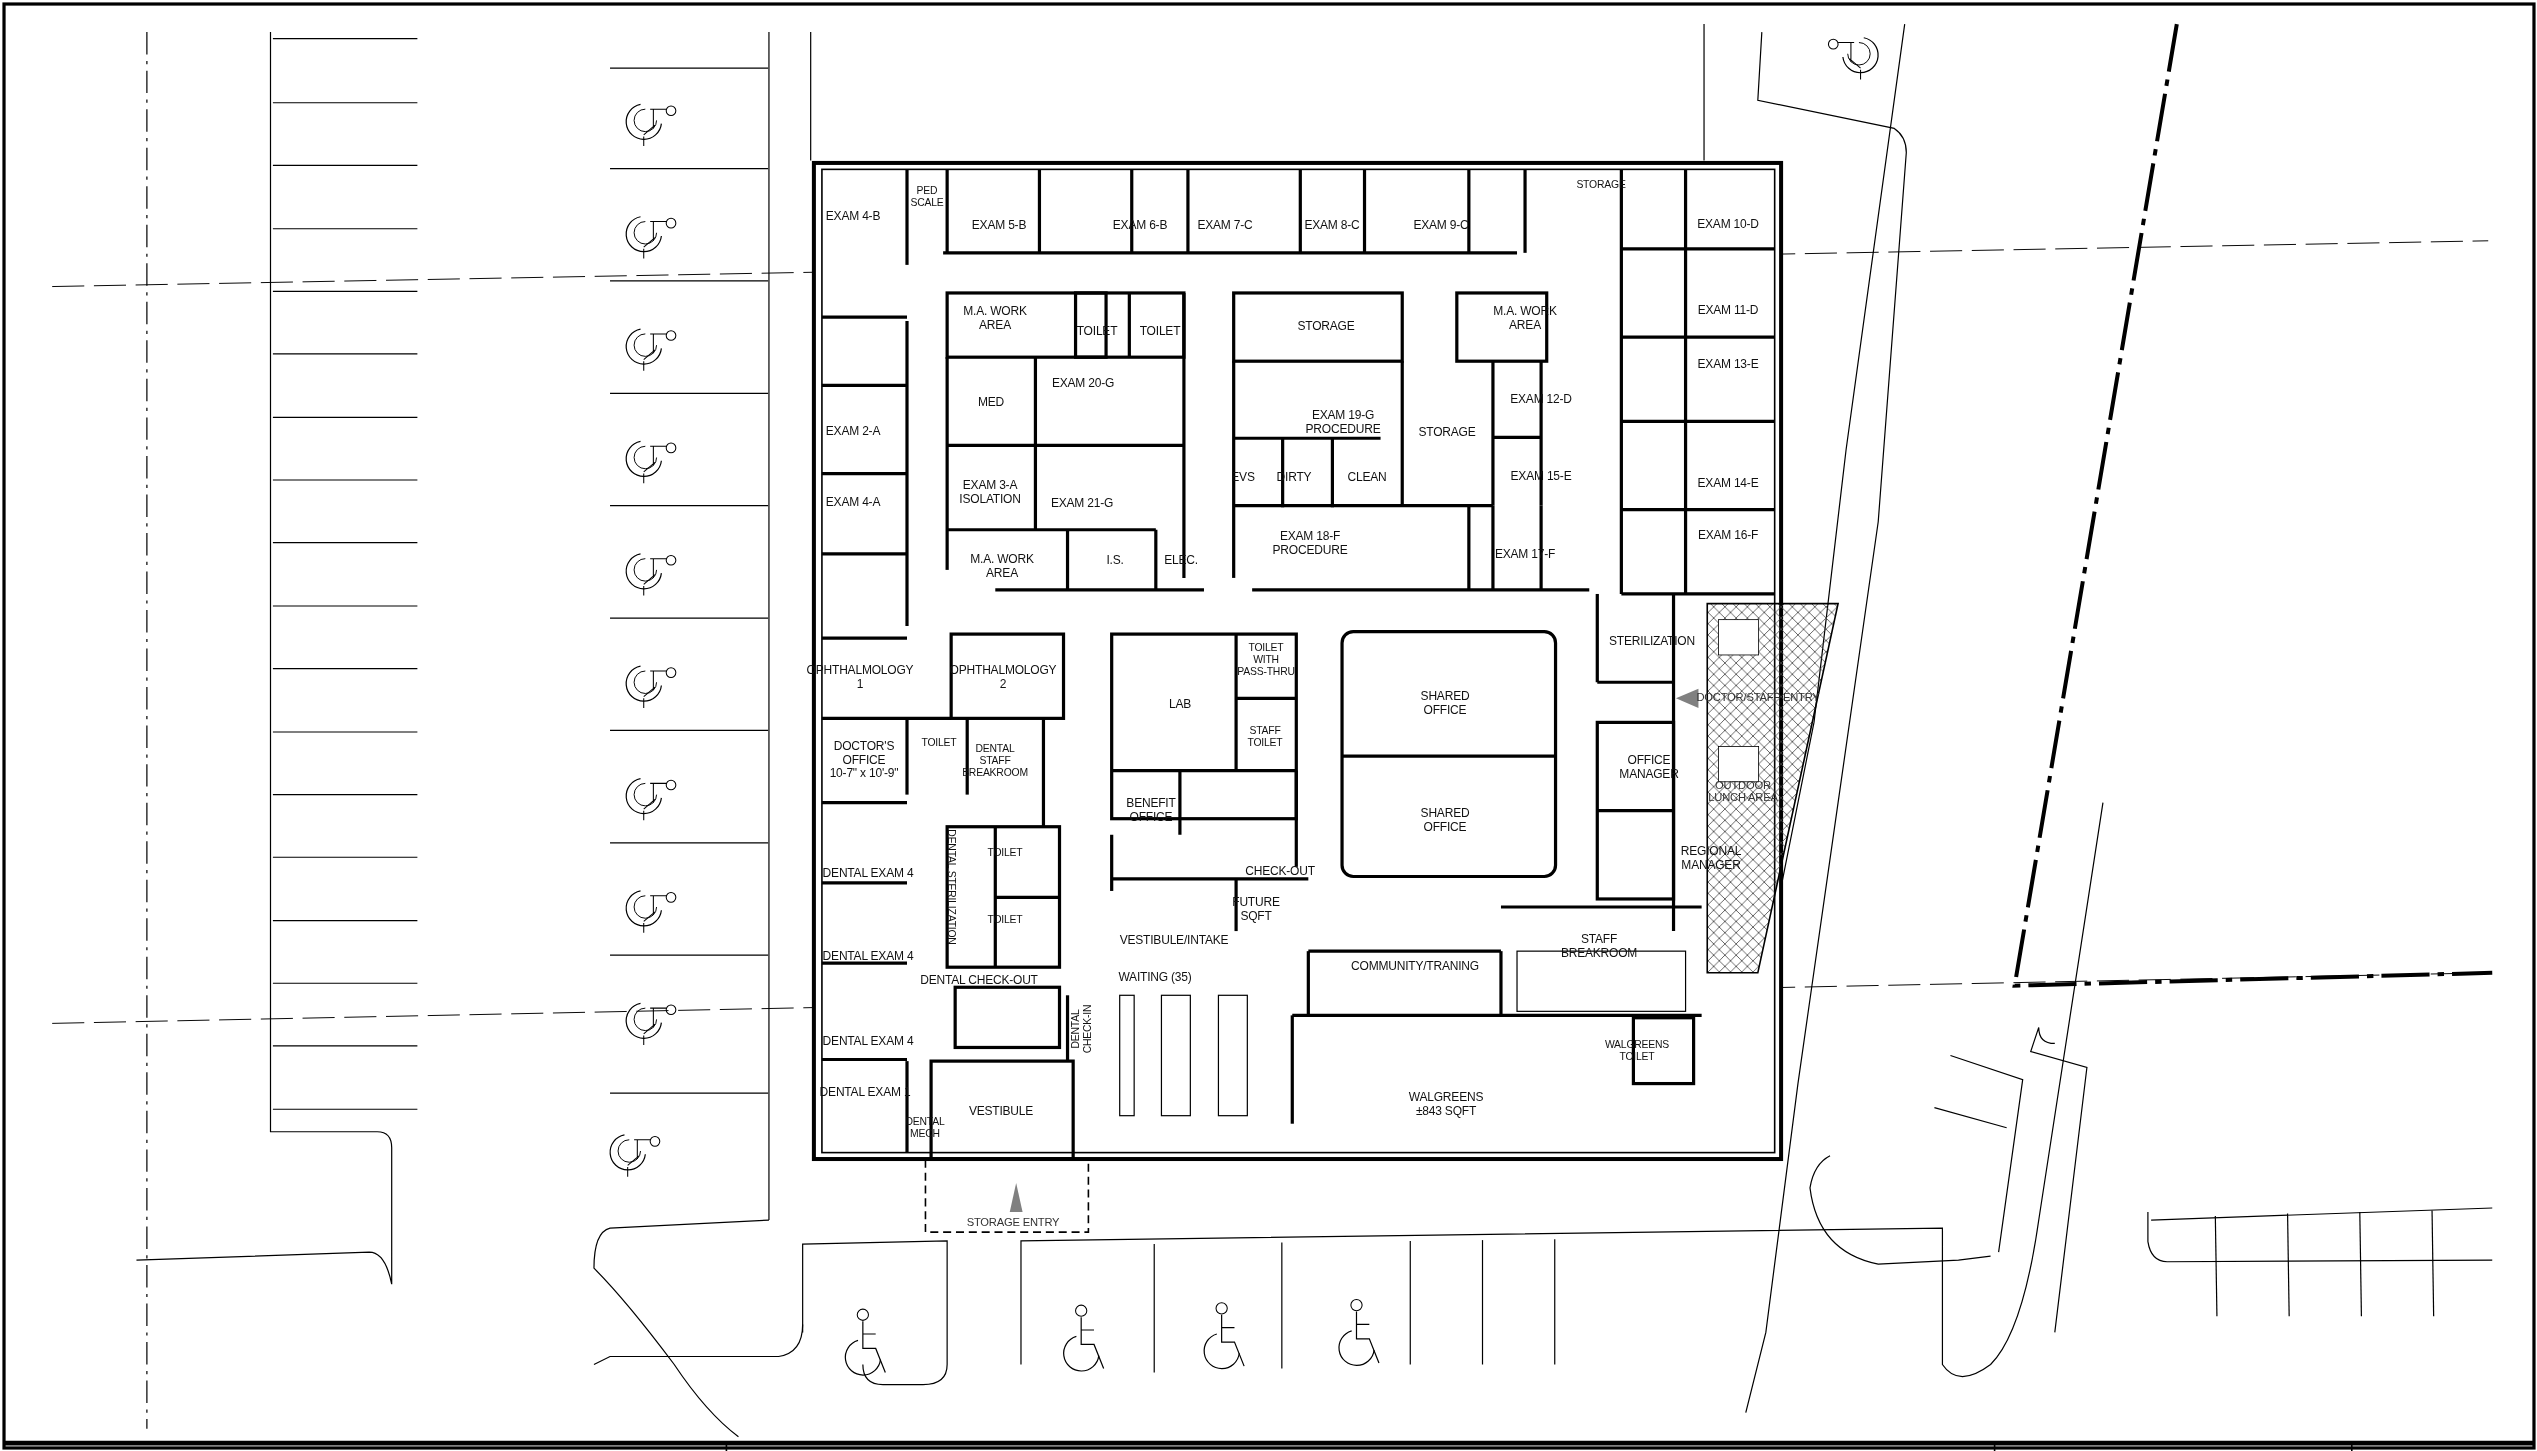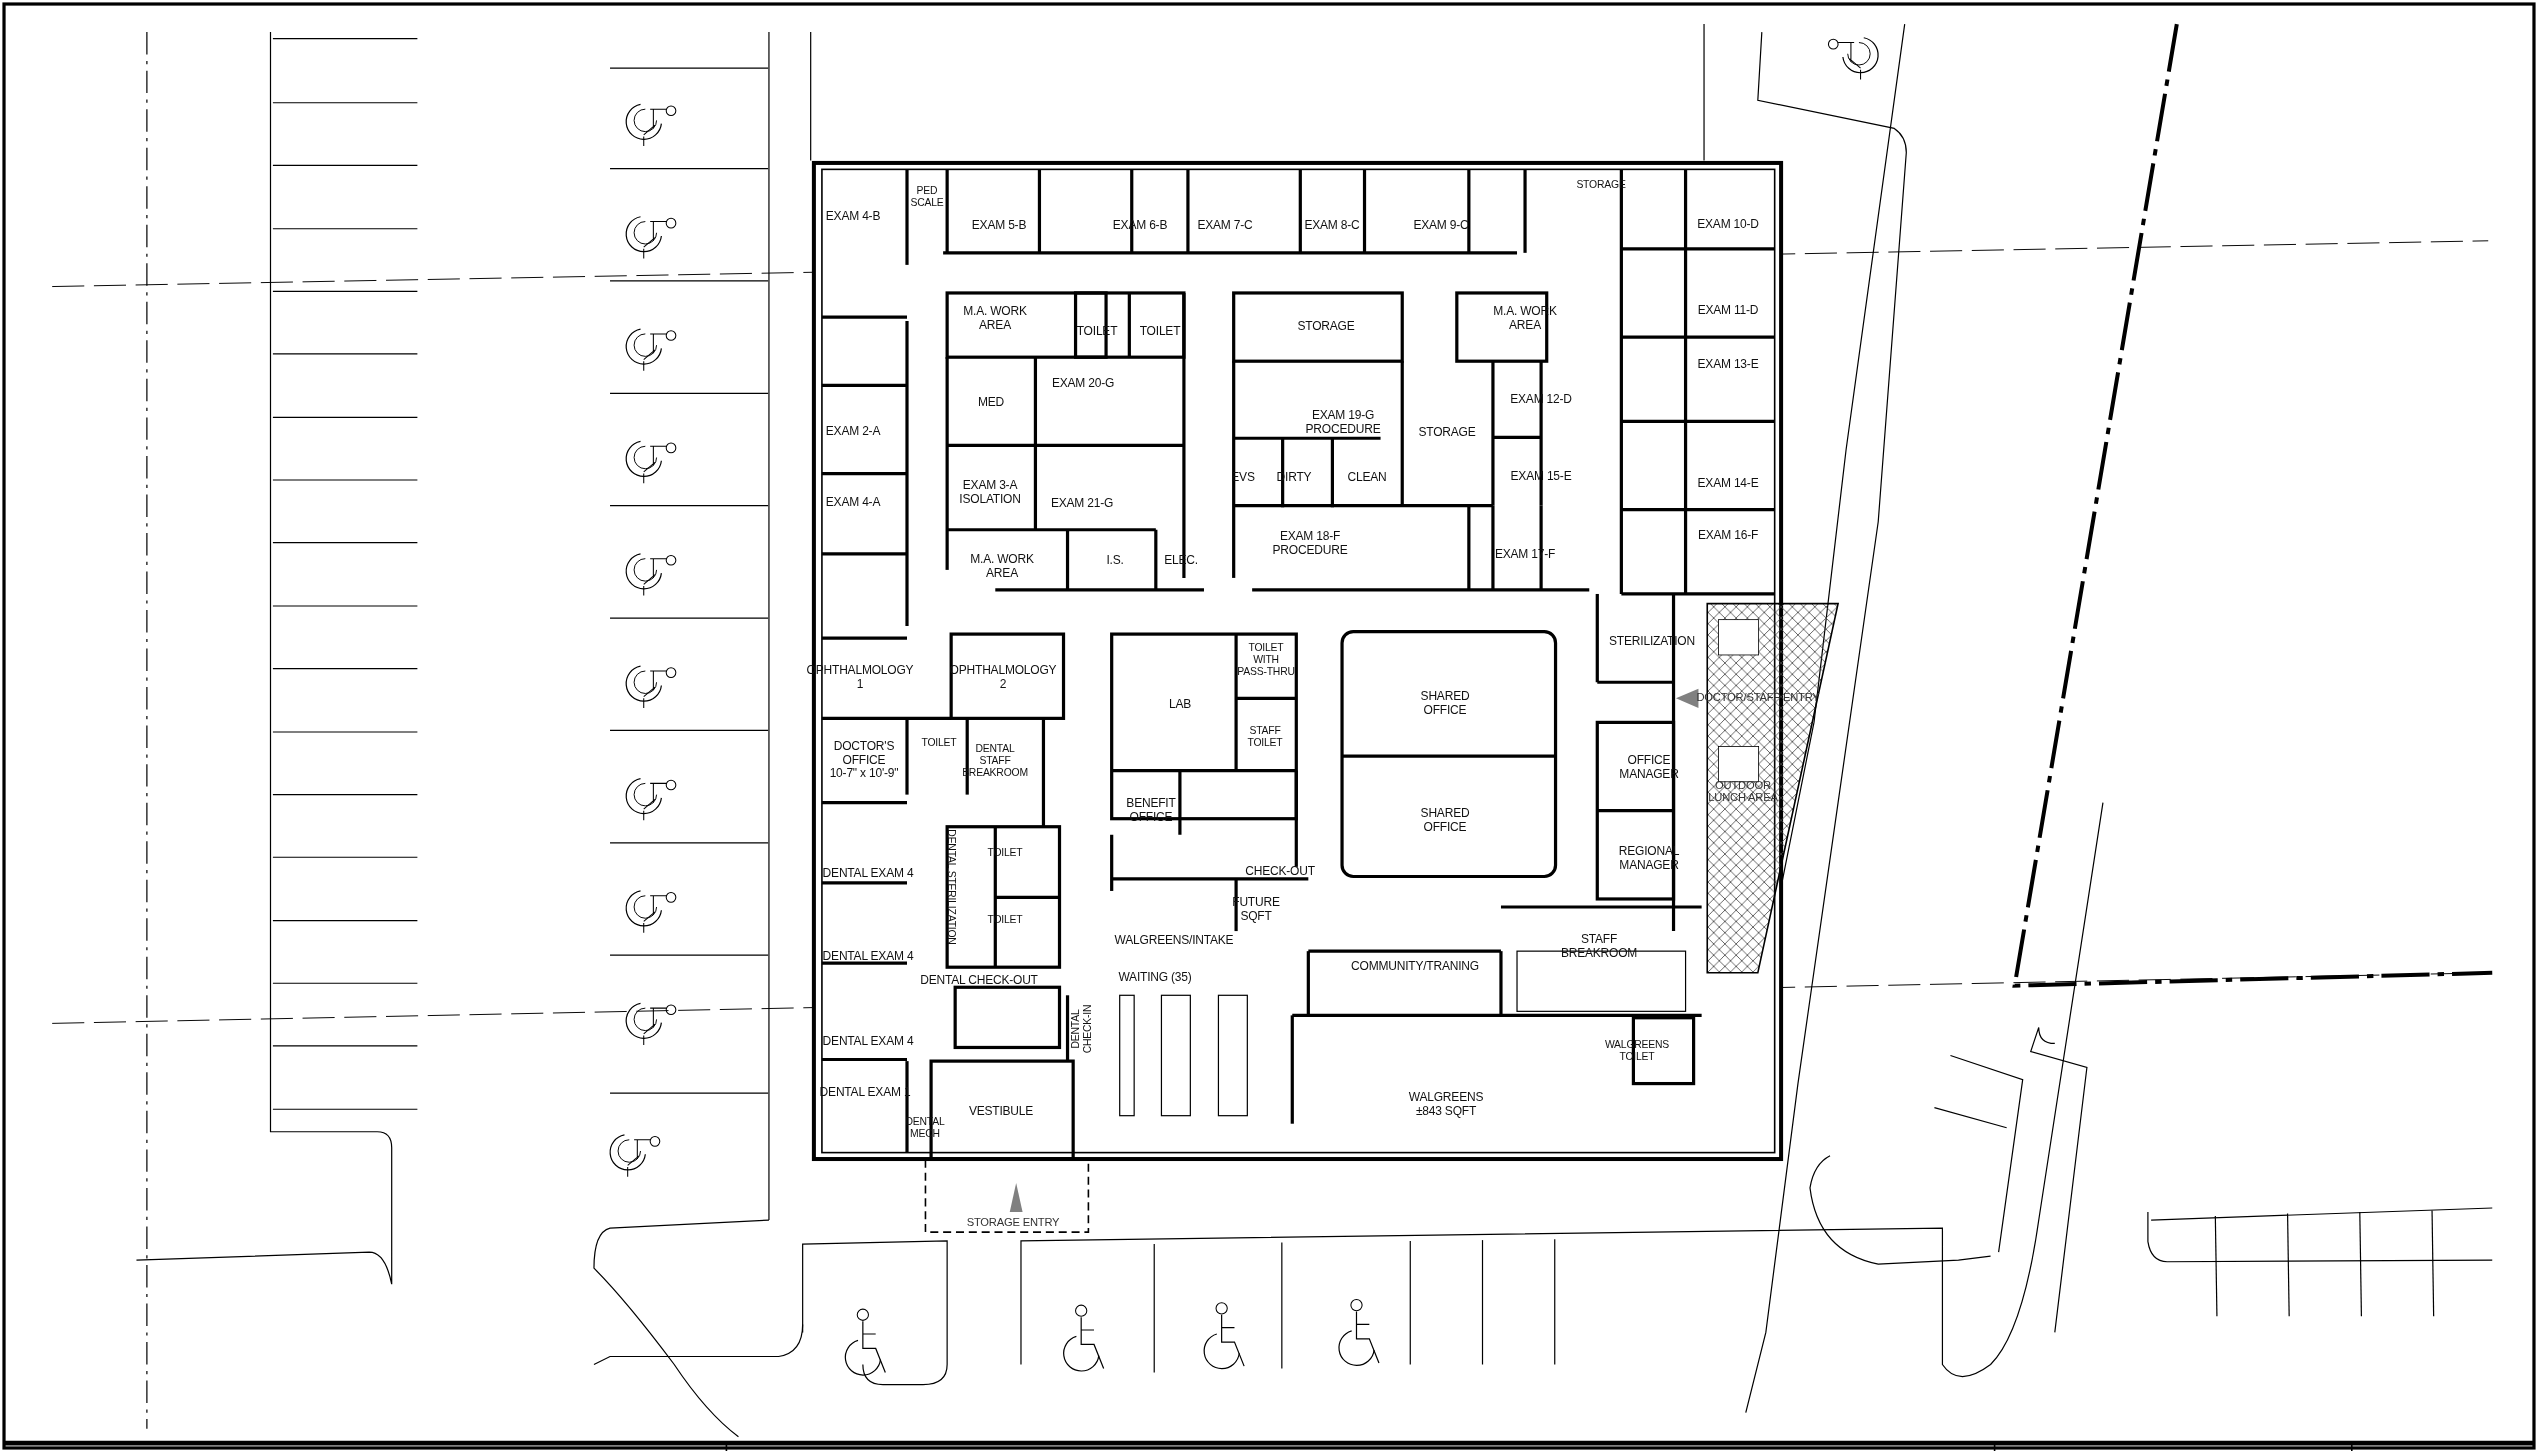--- a/index.html
+++ b/index.html
@@ -311,34 +311,34 @@
 OFFICE
 10-7" x 10'-9"</div>
 <div class="lbl small" style="left:939px;top:743px">TOILET</div>
 <div class="lbl small" style="left:995px;top:761px">DENTAL
 STAFF
 BREAKROOM</div>
 <div class="lbl" style="left:1151px;top:811px">BENEFIT
 OFFICE</div>
 <div class="lbl" style="left:1649px;top:768px">OFFICE
 MANAGER</div>
-<div class="lbl" style="left:1649px;top:859px">REGIONAL
+<div class="lbl" style="left:1711px;top:859px">REGIONAL
 MANAGER</div>
 
 <div class="lbl" style="left:868px;top:874px">DENTAL EXAM 4</div>
 <div class="lbl" style="left:868px;top:957px">DENTAL EXAM 4</div>
 <div class="lbl" style="left:868px;top:1042px">DENTAL EXAM 4</div>
 <div class="lbl" style="left:865px;top:1093px">DENTAL EXAM 1</div>
 <div class="lbl small vert" style="left:951px;top:887px">DENTAL STERILIZATION</div>
 <div class="lbl small" style="left:1005px;top:853px">TOILET</div>
 <div class="lbl small" style="left:1005px;top:920px">TOILET</div>
 <div class="lbl" style="left:1280px;top:872px">CHECK-OUT</div>
 <div class="lbl" style="left:1256px;top:910px">FUTURE
 SQFT</div>
-<div class="lbl" style="left:1174px;top:941px">WALGREENS/INTAKE</div>
+<div class="lbl" style="left:1174px;top:941px">VESTIBULE/INTAKE</div>
 <div class="lbl" style="left:979px;top:981px">DENTAL CHECK-OUT</div>
 <div class="lbl small vertccw" style="left:1082px;top:1029px">DENTAL
 CHECK-IN</div>
 <div class="lbl" style="left:1155px;top:978px">WAITING (35)</div>
 <div class="lbl" style="left:1415px;top:967px">COMMUNITY/TRANING</div>
 <div class="lbl" style="left:1599px;top:947px">STAFF
 BREAKROOM</div>
 <div class="lbl small" style="left:1637px;top:1051px">WALGREENS
 TOILET</div>
 <div class="lbl" style="left:1446px;top:1105px">WALGREENS

